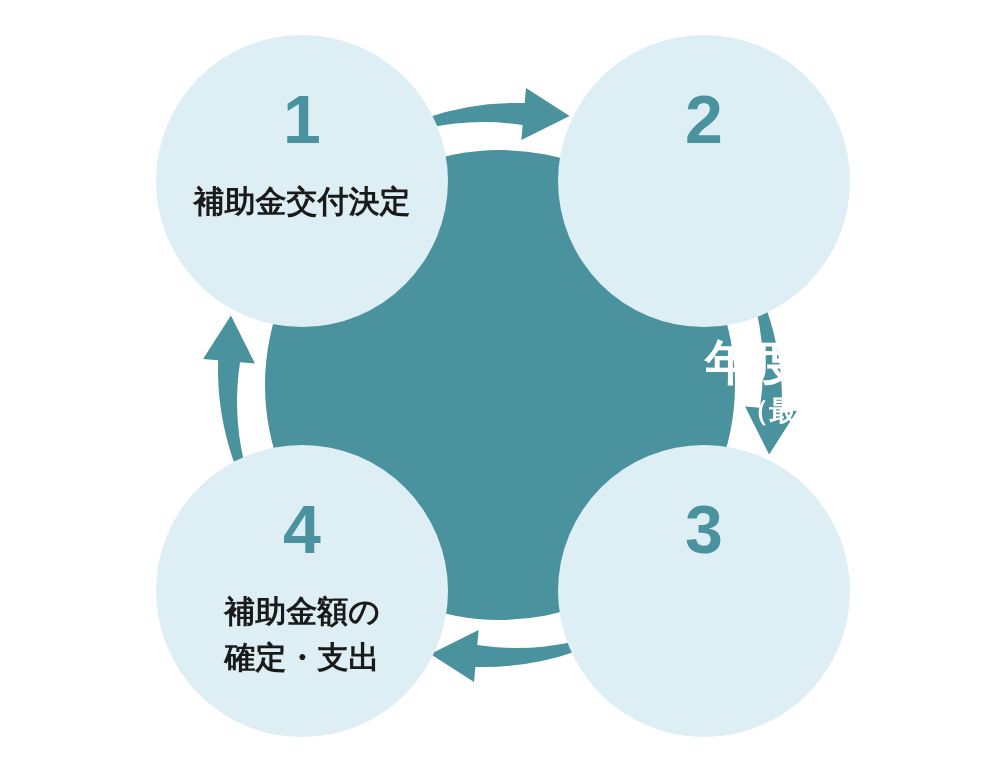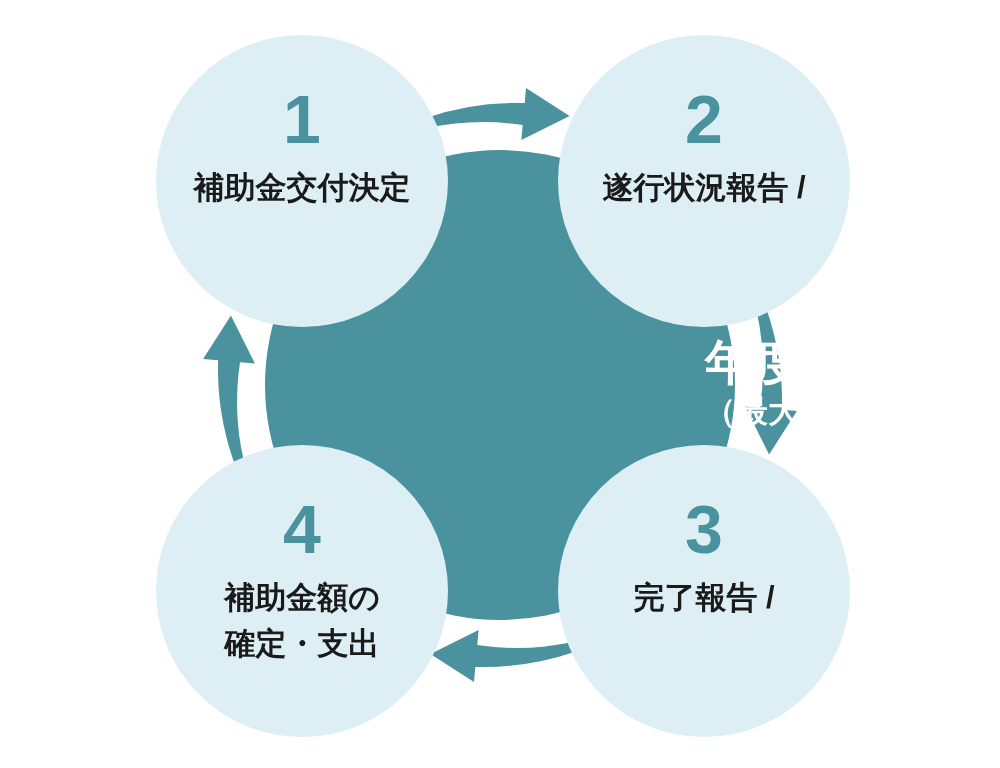--- a/index.html
+++ b/index.html
@@ -36,41 +36,41 @@
   .step.s3 { left: 558px; top: 445px; }
   .step.s4 { left: 156px; top: 445px; }
   .num {
     margin-top: 44px;
     font-size: 68px;
     line-height: 80px;
     font-weight: 700;
     letter-spacing: 0;
   }
   .lbl {
-    margin-top: 6px;
+    margin-top: 20px;
     font-size: 31px;
     line-height: 46px;
     font-weight: 700;
   }
   .center-text {
     position: absolute;
     left: 0; right: 0;
     top: 337px;
     z-index: 4;
     text-align: center;
   }
   .ct-title {
     font-size: 48px;
     line-height: 52px;
     font-weight: 700;
     letter-spacing: 1px;
   }
   .ct-sub {
     margin-top: 5px;
-    font-size: 32px;
+    font-size: 28px;
     line-height: 34px;
     font-weight: 700;
   }
 </style>
 </head>
 <body>
 
 <div class="stage" style="background: rgb(255, 255, 255);">
 
   <div class="center-circle" style="background: rgb(74, 146, 158);"></div>
@@ -85,28 +85,26 @@
   <div class="step s1" style="background: rgb(221, 239, 245);">
     <div class="num" style="color: rgb(74, 146, 158);">1</div>
     <div class="lbl" style="color: rgb(26, 26, 26);">
       <div>補助金交付決定</div>
     </div>
   </div>
 
   <div class="step s2" style="background: rgb(221, 239, 245);">
     <div class="num" style="color: rgb(74, 146, 158);">2</div>
     <div class="lbl" style="color: rgb(26, 26, 26);">
-      <div>遂行状況報告 /</div>
     </div>
   </div>
 
   <div class="step s3" style="background: rgb(221, 239, 245);">
     <div class="num" style="color: rgb(74, 146, 158);">3</div>
     <div class="lbl" style="color: rgb(26, 26, 26);">
-      <div>完了報告 /</div>
     </div>
   </div>
 
   <div class="step s4" style="background: rgb(221, 239, 245);">
     <div class="num" style="color: rgb(74, 146, 158);">4</div>
     <div class="lbl" style="color: rgb(26, 26, 26);">
       <div>補助金額の</div>
       <div>確定・支出</div>
     </div>
   </div>

